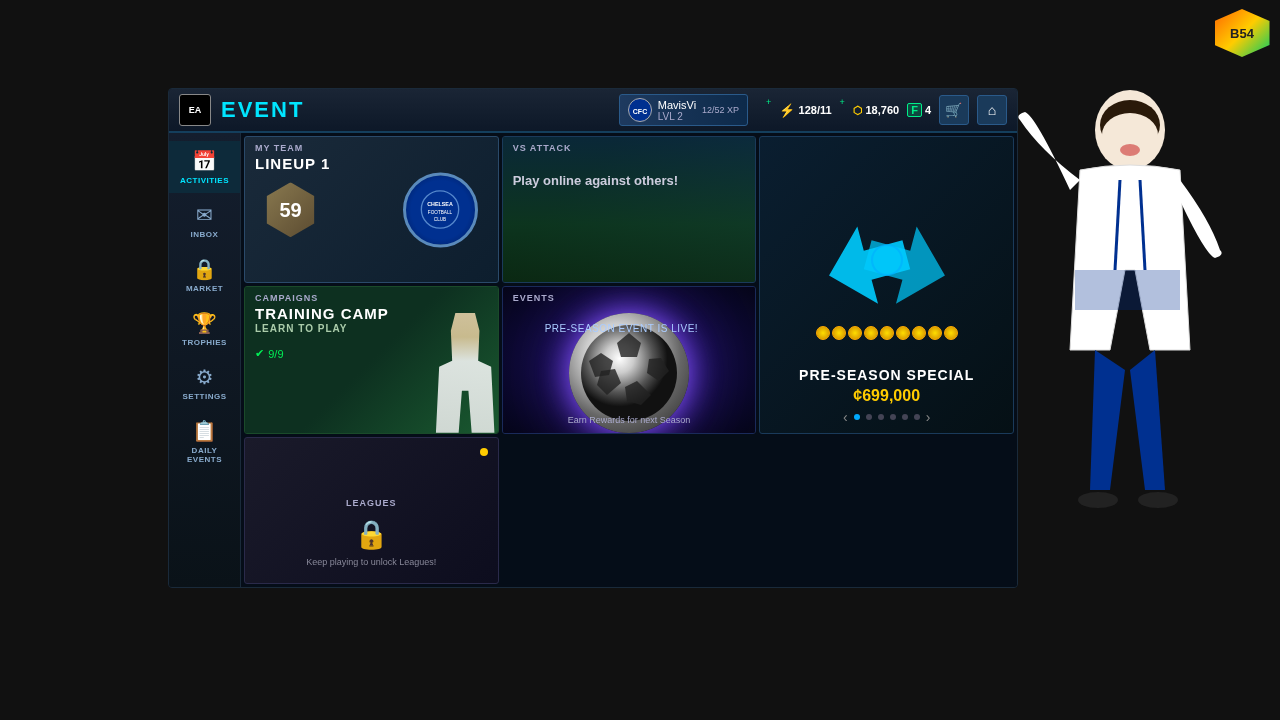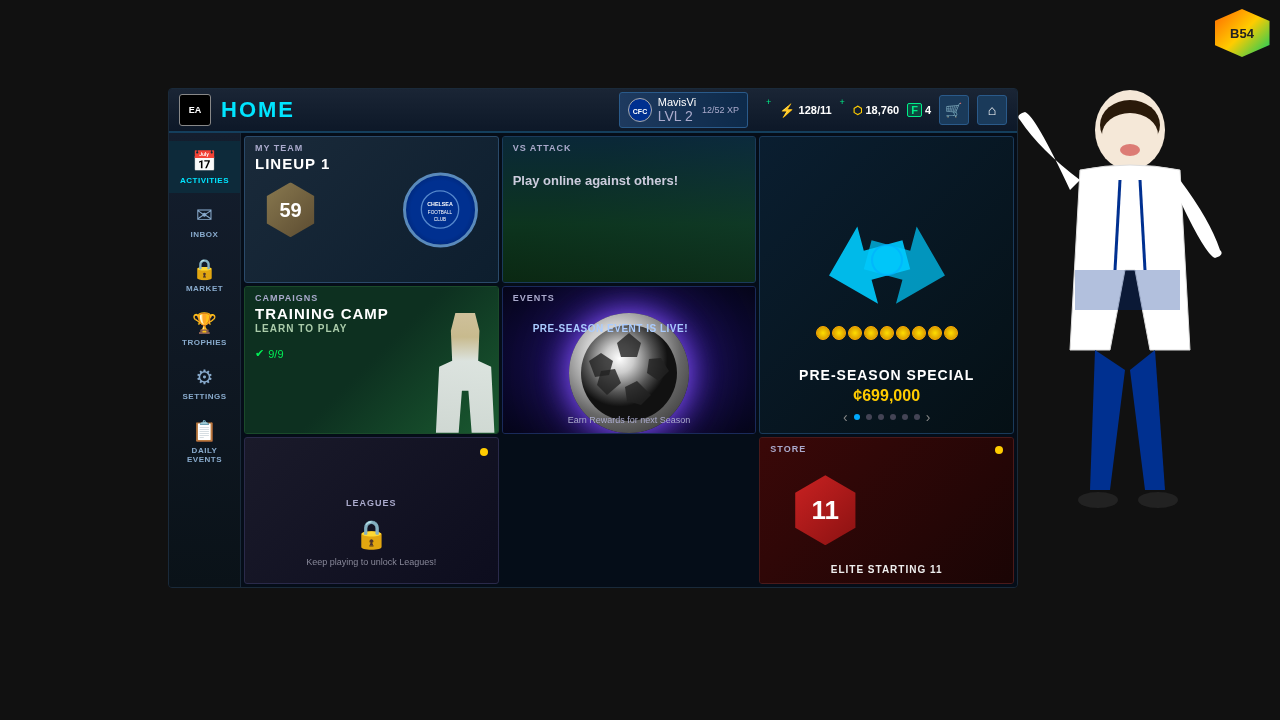--- a/index.html
+++ b/index.html
@@ -119,21 +119,21 @@
       color: #fff;
     }
 
     .player-name {
       font-size: 11px;
       font-weight: 400;
       color: #fff;
     }
 
     .player-level {
-      font-size: 14px;
+      font-size: 10px;
       color: #aac;
     }
 
     .xp-bar-container {
       display: flex;
       flex-direction: column;
       gap: 2px;
       justify-content: center;
     }
 
@@ -510,23 +510,23 @@
       box-shadow: 0 0 30px #8855ff, 0 0 60px #4422aa;
       display: flex;
       align-items: center;
       justify-content: center;
       font-size: 60px;
     }
 
     .events-sublabel {
       position: absolute;
       top: 36px;
-      left: 10px;
+      left: 22px;
       font-size: 10px;
-      font-weight: 700;
+      font-weight: 400;
       color: #aaccff;
       z-index: 5;
       letter-spacing: 0.5px;
       padding-left: 20px;
     }
 
     .events-reward {
       position: absolute;
       bottom: 8px;
       left: 0;
@@ -656,21 +656,21 @@
     <span>B54</span>
   </div>
 </div>
 
 <div class="game-ui">
 
   <div class="header-bar">
     <div class="ea-logo">
       <span>EA</span>
     </div>
-    <span class="home-title">HOME</span>
+    <span class="home-title">EVENT</span>
     <div class="header-spacer"></div>
 
     <div class="player-info">
       <div class="team-badge">
         <svg width="20" height="20" viewBox="0 0 20 20">
           <circle cx="10" cy="10" r="9" fill="#003090"></circle>
           <text x="10" y="14" text-anchor="middle" fill="#fff" font-size="7" font-weight="bold">CFC</text>
         </svg>
       </div>
       <div>
@@ -842,29 +842,20 @@
         <div class="events-reward">Earn Rewards for next Season</div>
       </div>
 
       <div class="tile tile-leagues">
         <div class="leagues-dot"></div>
         <span class="tile-label" style="position:relative;top:auto;left:auto;color:#aac;margin-top:44px;">LEAGUES</span>
         <div class="leagues-lock">🔒</div>
         <div class="leagues-text">Keep playing to unlock Leagues!</div>
       </div>
 
-      <div class="tile tile-store">
-        <div class="store-bg"></div>
-        <div class="store-dot"></div>
-        <span class="tile-label">STORE</span>
-        <div class="store-badge">
-          <span>11</span>
-        </div>
-        <div class="store-text">ELITE STARTING 11</div>
-      </div>
 
     </div>
   </div>
 </div>
 
 <div class="ronaldo-img">
   <svg width="300" height="580" viewBox="0 0 300 580" xmlns="http://www.w3.org/2000/svg">
 
     <ellipse cx="150" cy="60" rx="35" ry="40" fill="#f5e8d8"></ellipse>
 

